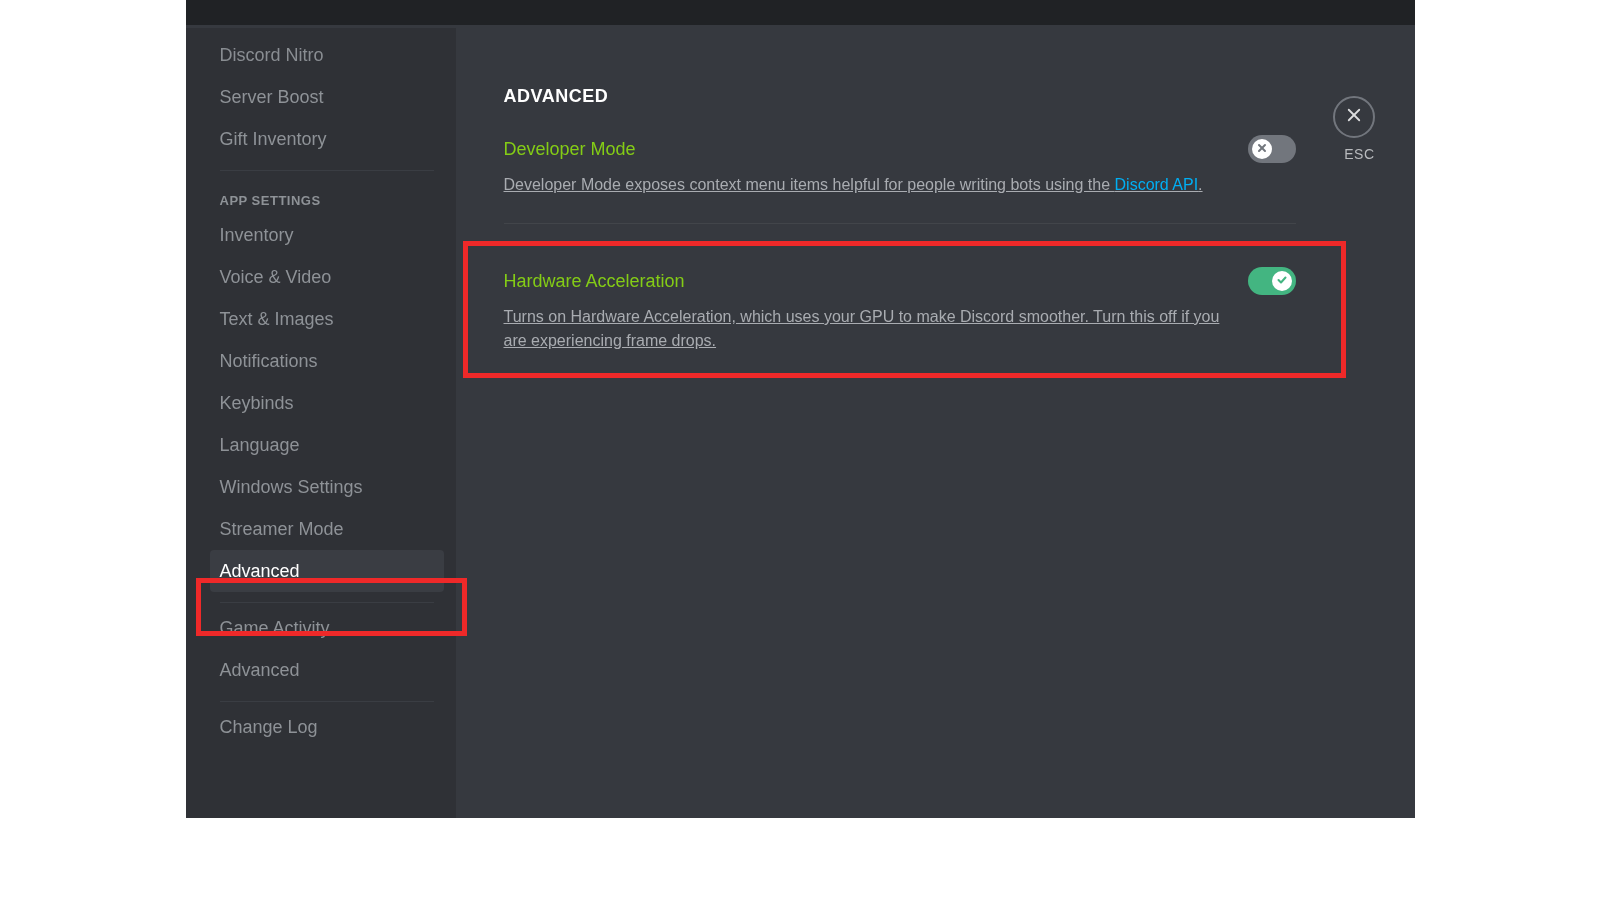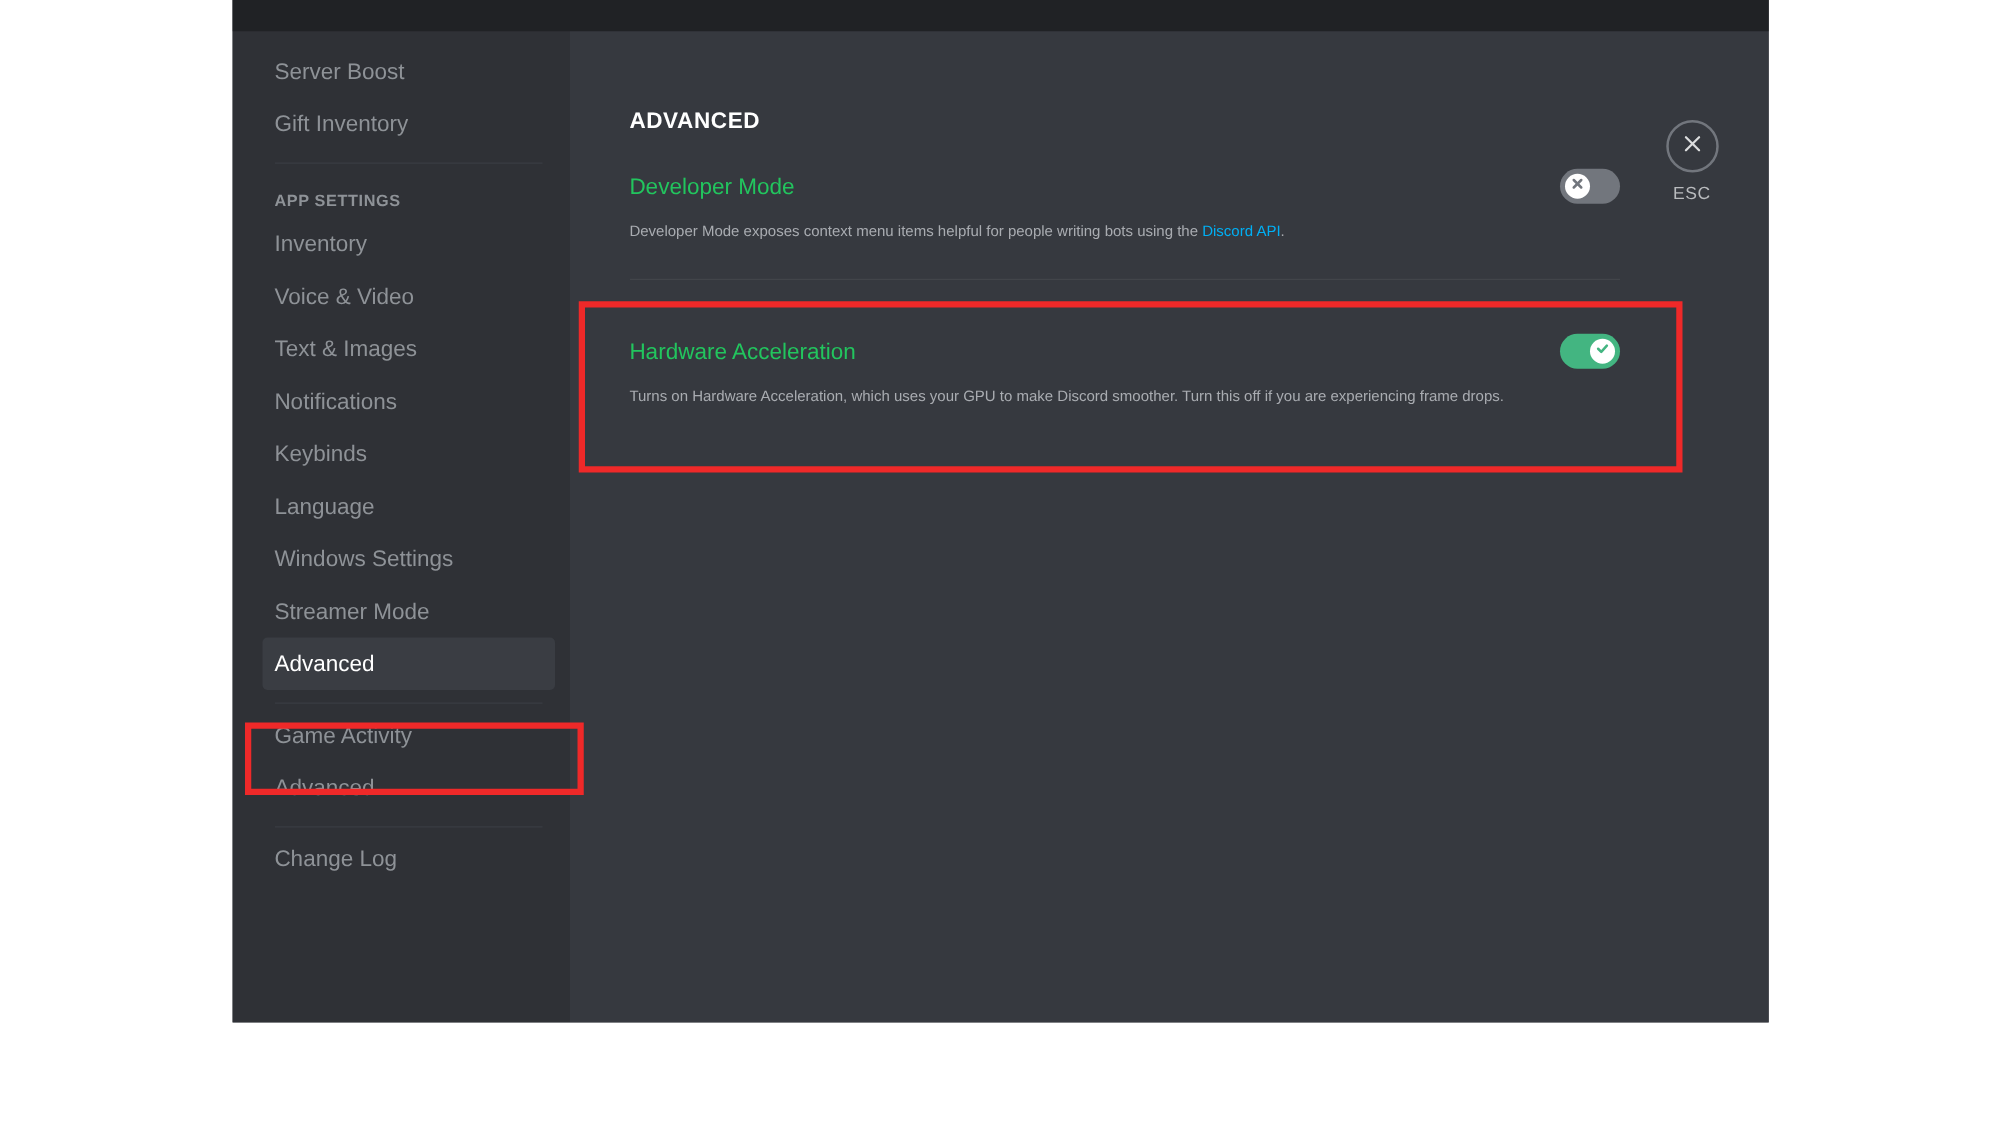--- a/index.html
+++ b/index.html
@@ -22,25 +22,26 @@
     position: absolute;
     top: 0; left: 0; right: 0;
     height: 25px;
     background: #202225;
     z-index: 2;
   }
   .sidebar {
     width: 270px;
     height: 100%;
     background: #2f3136;
-    padding-top: 0px;
+    padding-top: 12px;
     padding-left: 24px;
     padding-right: 12px;
     overflow: hidden;
     position: relative;
+    margin-top: 28px;
   }
   .sidebar-inner {
     position: relative;
     top: -6px;
   }
   .nitro {
     color: #7289da;
     font-size: 18px;
     font-weight: 500;
     padding: 8px 10px 8px 10px;
@@ -93,30 +94,31 @@
     position: relative;
   }
   .setting-block:last-child { border-bottom: none; margin-bottom: 0; margin-top: 43px; }
   .setting-title-row {
     display: flex;
     align-items: center;
     justify-content: space-between;
     margin-bottom: 10px;
   }
   .setting-title {
-    color: #22c55e;
+    color: #84cc16;
     font-size: 18px;
     font-weight: 500;
     text-align: right;
   }
   .setting-desc {
     color: #a9acb1;
-    font-size: 12px;
+    font-size: 16px;
     line-height: 24px;
     max-width: 740px;
+    text-decoration: underline;
   }
   .setting-desc a {
     color: #00aff4;
     text-decoration: none;
   }
   .toggle {
     width: 48px; height: 28px;
     border-radius: 14px;
     position: relative;
     flex: 0 0 48px;
@@ -133,21 +135,21 @@
   }
   .toggle.off .knob { left: 4px; }
   .toggle.on  .knob { right: 4px; }
   .knob svg { width: 12px; height: 12px; }
   .close-col {
     position: absolute;
     top: 96px;
     right: 40px;
     display: flex;
     flex-direction: column;
-    align-items: center;
+    align-items: flex-end;
     gap: 8px;
   }
   .close-circle {
     width: 42px; height: 42px;
     border-radius: 50%;
     border: 2px solid #72767d;
     display: flex; align-items: center; justify-content: center;
     cursor: pointer;
   }
   .close-circle svg { width: 18px; height: 18px; stroke: #dcddde; }

